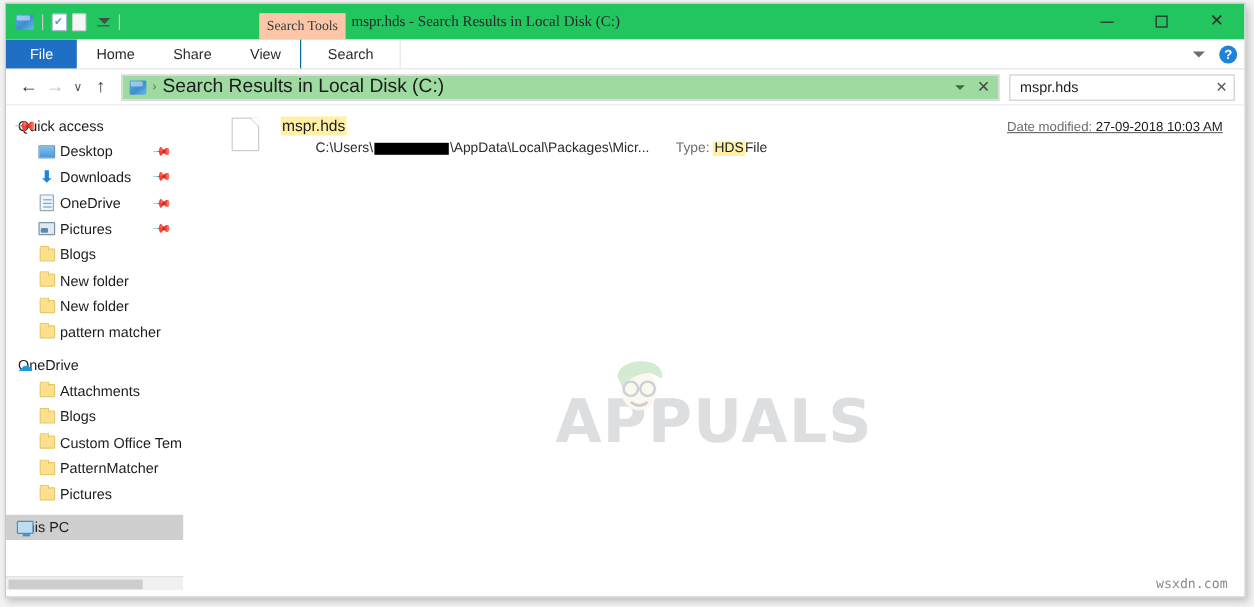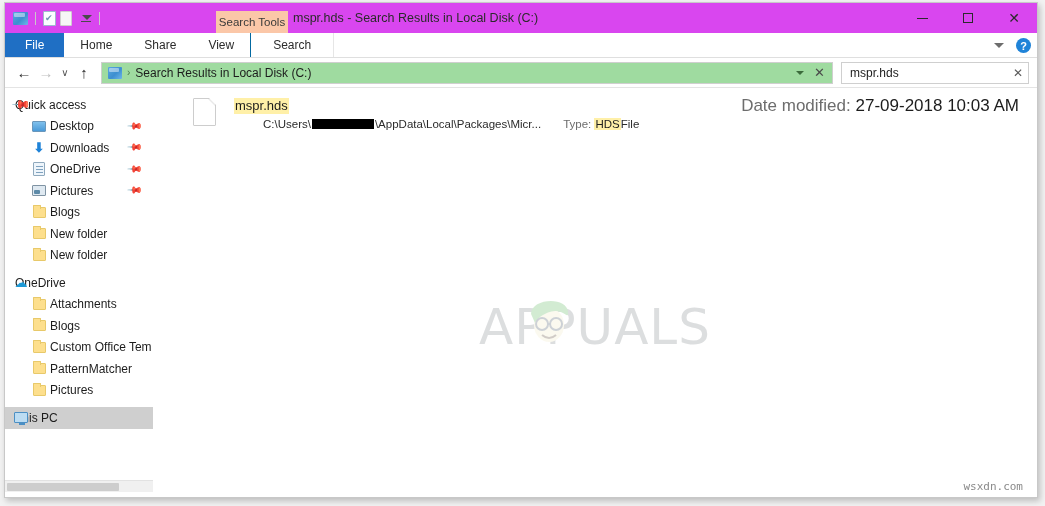--- a/index.html
+++ b/index.html
@@ -21,21 +21,22 @@
     width: 1034px; height: 496px;
     background: #ffffff;
     border: 1px solid #c8c8c8;
     box-shadow: 2px 3px 6px rgba(0,0,0,0.22);
     overflow: hidden;
   }
   
   .titlebar {
     position: relative;
     height: 30px;
-    background: #d946ef;
+    background: #22c55e;
+    font-family: Liberation Serif, serif;
   }
   .qat {
     position: absolute;
     left: 8px; top: 6px;
     display: flex; align-items: center; gap: 4px;
     height: 18px;
   }
   .qat-folder {
     width: 15px; height: 13px;
     background: linear-gradient(135deg,#5aa8e0 0%,#3d8fd0 55%,#6fb6e8 100%);
@@ -135,21 +136,21 @@
   .addr-folder {
     width:14px;height:12px;border-radius:1px;
     background:linear-gradient(135deg,#5aa8e0 0%,#3d8fd0 55%,#6fb6e8 100%);
     position:relative;
   }
   .addr-folder::after{
     content:""; position:absolute;left:1px;top:1px;width:10px;height:4px;
     background:rgba(255,255,255,.45);border-radius:1px;
   }
   .addr-crumb-sep { color:#4d7a4d; font-size:10px; }
-  .addr-text { font-size:12px; color:#1c1c1c; white-space:nowrap; }
+  .addr-text { font-size:16px; color:#1c1c1c; white-space:nowrap; }
   .addr-right {
     position:absolute; right:0; top:0; bottom:0; z-index:3;
     display:flex; align-items:center; gap:2px; padding-right:3px;
   }
   .addr-chev {
     width:0;height:0;border-left:4px solid transparent;border-right:4px solid transparent;
     border-top:4px solid #3b6b3b; margin-right:4px;
   }
   .addr-x { font-size:13px; color:#4a4a4a; padding:0 4px; }
   .searchbox {
@@ -263,30 +264,30 @@
     margin-top:4px; display:flex; align-items:center;
     font-size:11.5px; color:#2b2b2b; white-space:nowrap;margin-left:29px;
   }
   .redact { display:inline-block; width:62px; height:10px; background:#000000;
             vertical-align:-1px; margin:0 1px; }
   .type-label { margin-left:22px; color:#6d6d6d; }
   .type-hl { background:#fff0a8; color:#1c1c1c; padding:0 1px; }
   .col-right {
     position:absolute; right:18px; top:10px; text-align:left;
   }
-  .col-right .line { font-size:17px; color:#6d6d6d; line-height:16px; white-space:nowrap; }
+  .col-right .line { font-size:11px; color:#6d6d6d; line-height:16px; white-space:nowrap;text-decoration:underline; }
   .col-right .line b { color:#1c1c1c; font-weight:normal; }
   
   .watermark {
     position:absolute; left:50%; top:210px; transform:translateX(-50%);
     display:flex; align-items:center; opacity:.30; pointer-events:none;
   }
   .wm-text {
-    font-size:50px; font-weight:normal; color:#8e9397;
-    letter-spacing:1px; font-family:"DejaVu Sans", sans-serif;
+    font-size:50px; font-weight:bold; color:#8e9397;
+    letter-spacing:1px; font-family:"DejaVu Sans", sans-serif;margin-top:24px;
   }
   .wm-face {
     position:absolute; left:44px; top:-6px; width:52px; height:56px;
   }
   .wm-bottom {
     position:absolute; right:14px; bottom:4px;
     font-size:11px; color:#8a8a8a; font-family:"DejaVu Sans Mono", monospace;
   }
 </style>
 </head>
@@ -410,20 +411,26 @@
           <span class="ico">
               <span class="ic-folder"></span>
             </span>
           <span>New folder</span>
         </div>
         <div class="nav-item child">
           <span class="ico">
               <span class="ic-folder"></span>
             </span>
           <span>New folder</span>
+        </div>
+        <div class="nav-item child">
+          <span class="ico">
+              <span class="ic-folder"></span>
+            </span>
+          <span>pattern matcher</span>
         </div>
 
         <div style="height:6px"></div>
 
         <div class="nav-item root">
           <span class="ico">
               <span class="ic-cloud">☁</span>
             </span>
           <span>OneDrive</span>
         </div>

